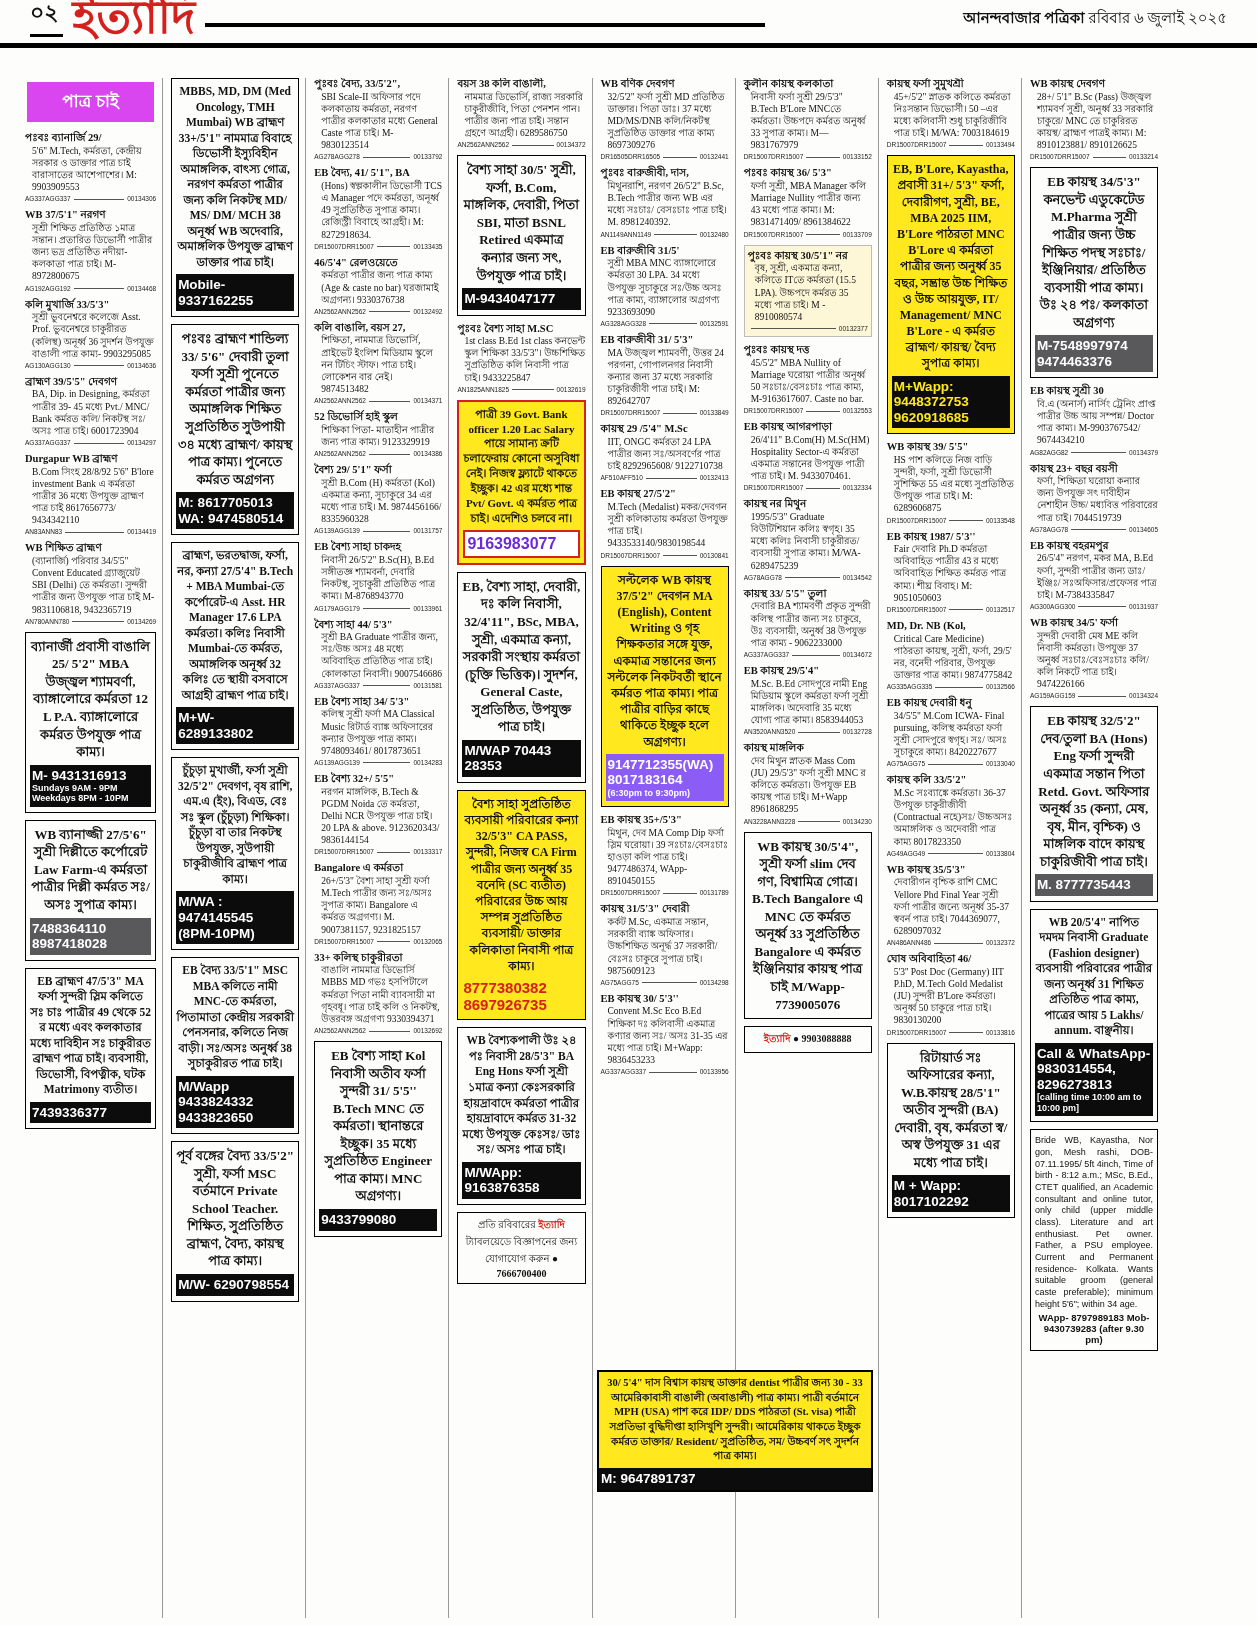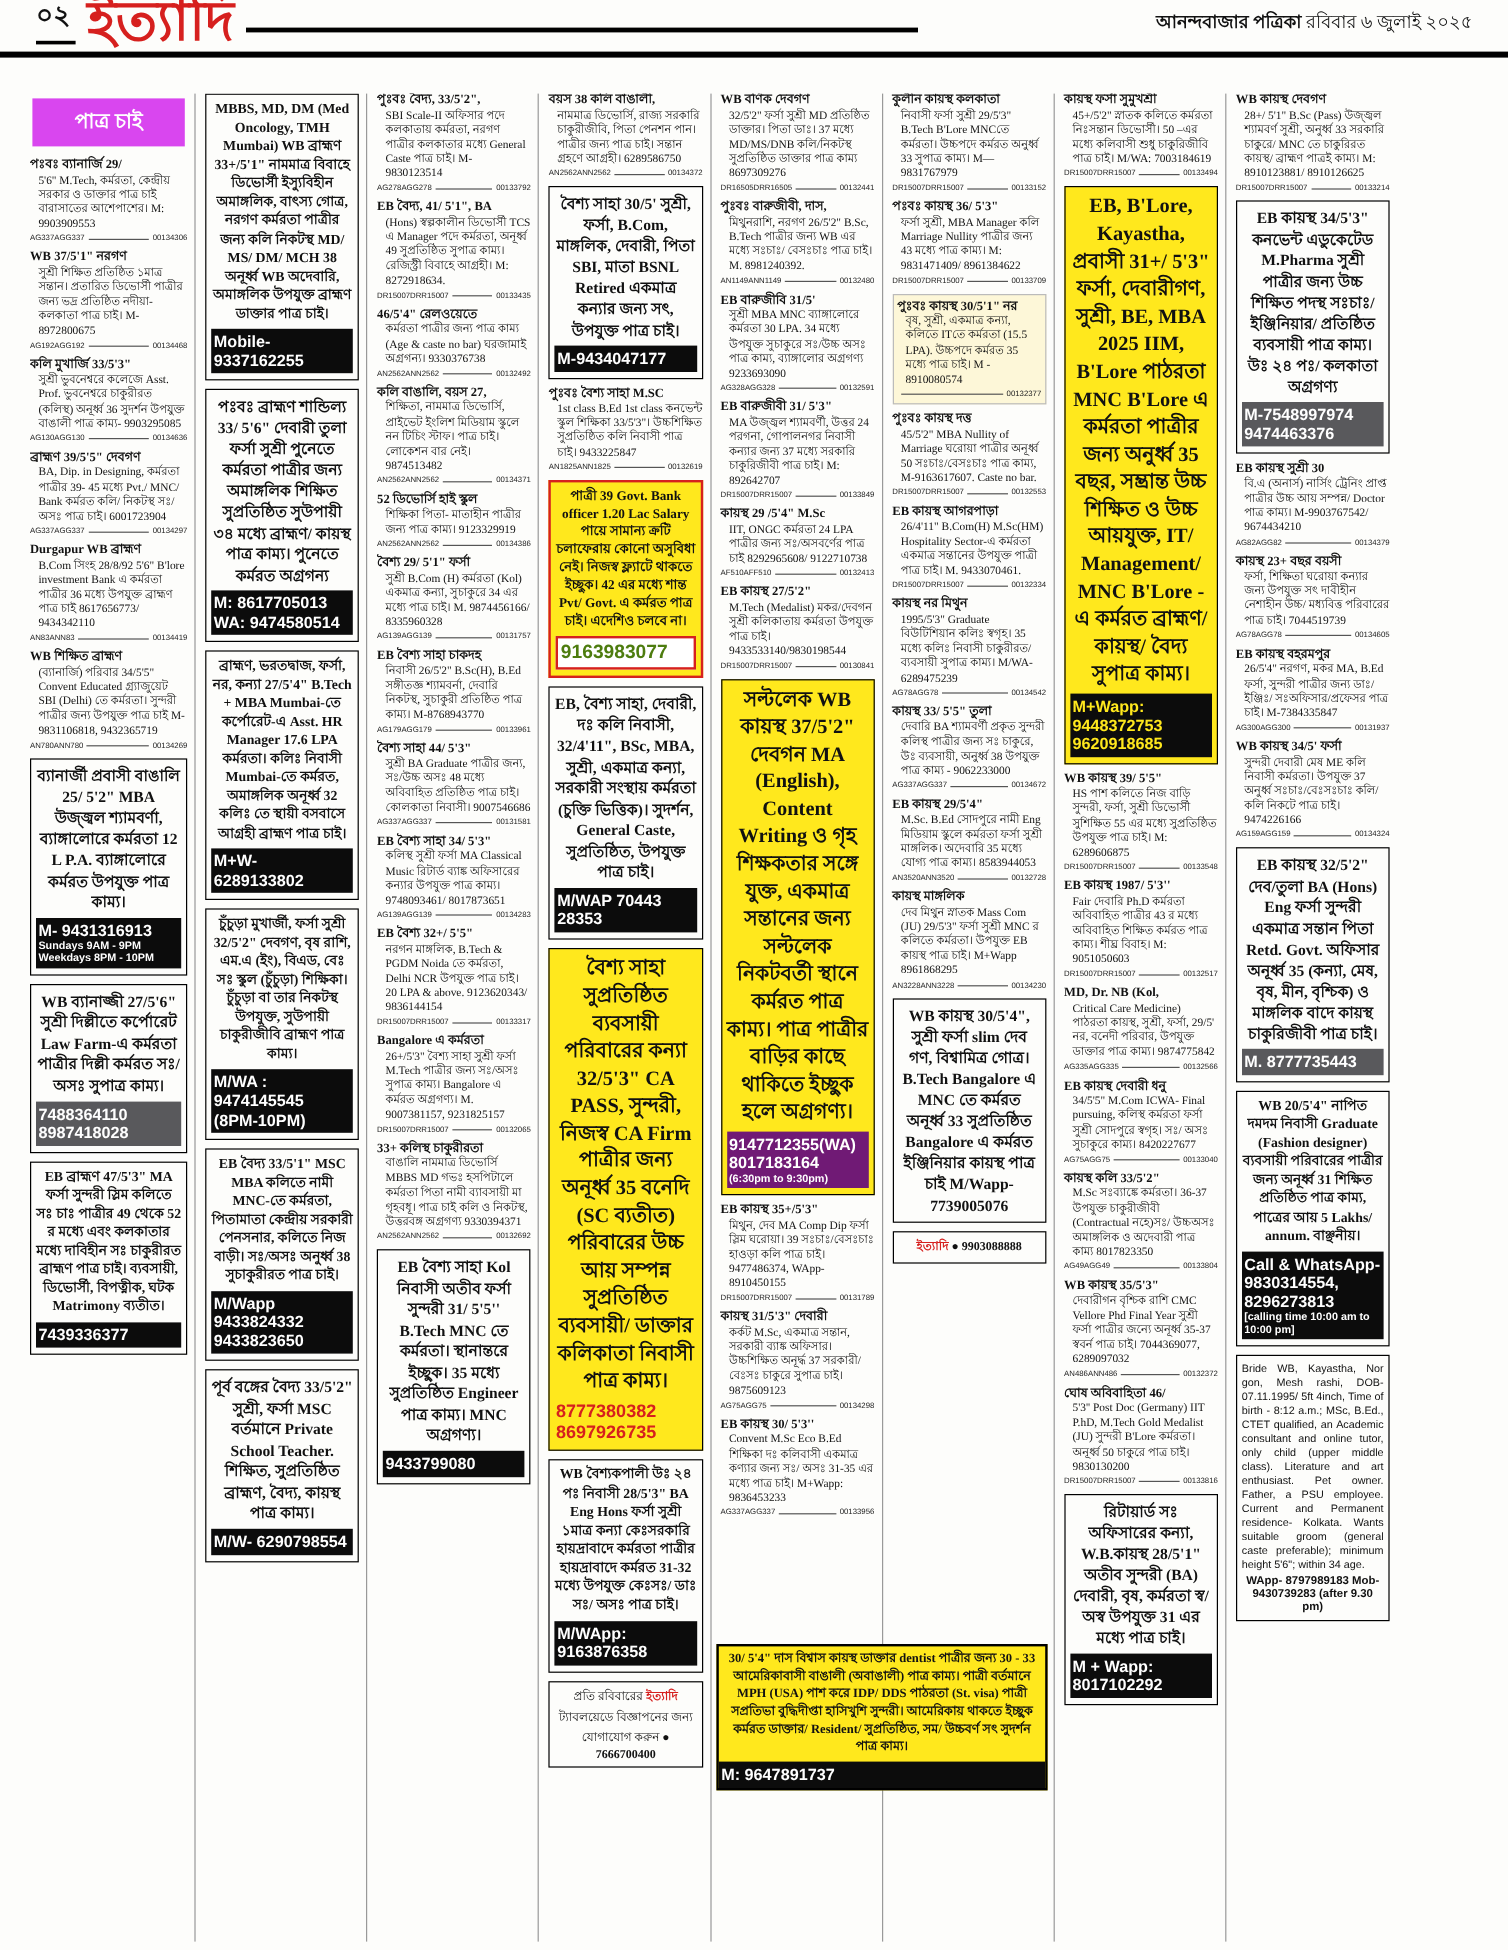--- a/index.html
+++ b/index.html
@@ -21,33 +21,33 @@
   .ad{margin-bottom:7px;break-inside:avoid;}
   .ad .head{font-weight:bold;font-size:10.5px;line-height:1.2;}
   .ad .body{font-size:9.5px;line-height:1.28;padding-left:7px;}
   .refline{display:flex;align-items:center;font-size:6.5px;color:#222;margin-top:2px;font-family:"Liberation Sans",sans-serif;}
   .refline .fill{flex:1;border-bottom:1px solid #555;margin:0 3px;height:1px;}
   
   .box{border:1.5px solid #000;padding:5px 4px;text-align:center;}
   .box .btxt{font-size:11.5px;font-weight:bold;line-height:1.35;}
   .box.big .btxt{font-size:13px;}
   .box-yellow{border:1.5px solid #000;background:#ffe81d;padding:5px 4px;text-align:center;}
-  .box-yellow .btxt{font-size:17px;font-weight:bold;line-height:1.35;}
+  .box-yellow .btxt{font-size:12px;font-weight:bold;line-height:1.35;}
   .box-yellow-red{border:2px solid #d6201e;background:#ffe81d;padding:5px 4px;text-align:center;}
   .box-yellow-red .btxt{font-size:11px;font-weight:bold;line-height:1.35;}
   .cream{background:#fdf7d8;border:1px solid #bbb;padding:4px 3px;}
   .strip{border:1px solid #000;padding:4px 3px;text-align:center;font-size:10px;}
   .strip .brand{color:#d6201e;font-weight:bold;}
   
   .bar{display:block;text-align:left;font-weight:bold;font-family:"Liberation Sans",sans-serif;padding:3px 2px;margin-top:4px;font-size:13.5px;line-height:1.15;}
   .bar-black{background:#0c0c0c;color:#fff;}
   .bar-gray{background:#59595c;color:#fff;}
   .bar-black-yellow{background:#0c0c0c;color:#ffe81d;}
-  .bar-redbg{background:#701a75;color:#fff;}
-  .bar-redbox{background:#fff;color:#4d7c0f;border:2px solid #d6201e;font-size:16px;}
+  .bar-redbg{background:#8b5cf6;color:#fff;}
+  .bar-redbox{background:#fff;color:#6d28d9;border:2px solid #d6201e;font-size:16px;}
   .bar-redtext{background:transparent;color:#d6201e;font-size:15px;padding:1px;}
   .bar .sub{display:block;font-size:9px;font-weight:bold;}
   
   #span-ad{position:absolute;left:597px;top:1370px;width:276px;box-sizing:border-box;background:#ffe81d;border:2px solid #000;text-align:center;padding:4px 4px 0 4px;}
   #span-ad .btxt{font-size:10.5px;font-weight:bold;line-height:1.4;}
   #span-ad .bar{margin:4px -4px 0 -4px;}
   .eng{font-family:"Liberation Sans",sans-serif;}
 </style>
 </head>
 <body>

